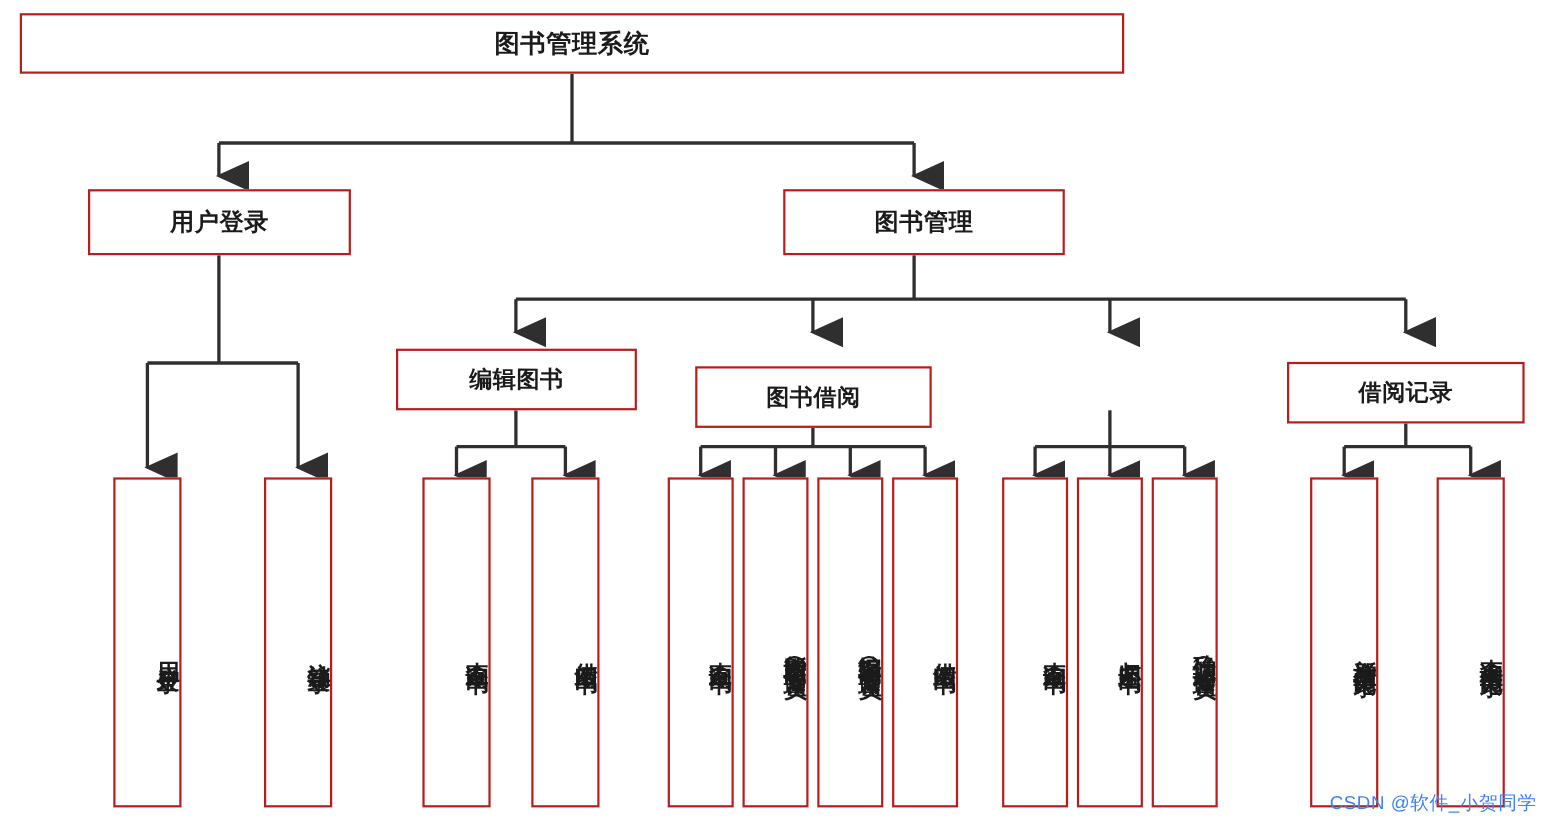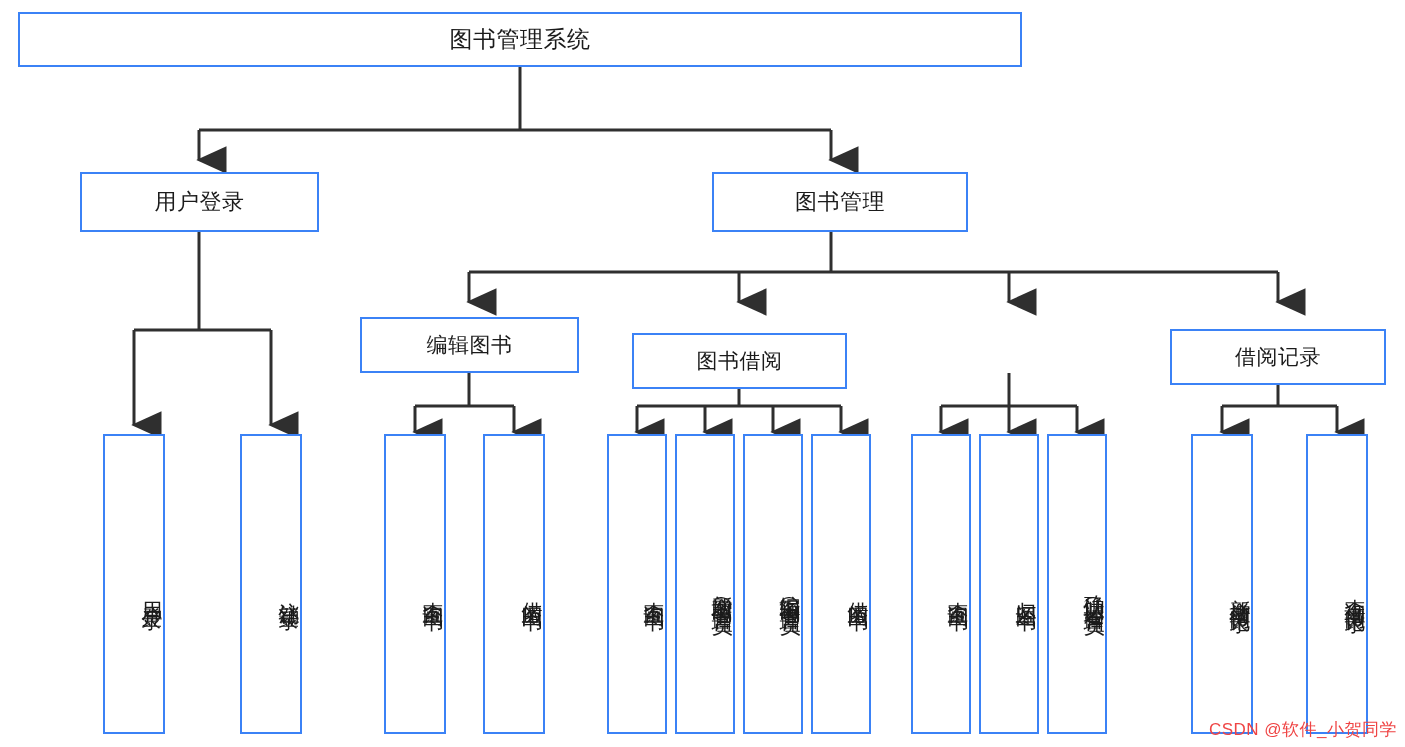--- a/index.html
+++ b/index.html
@@ -22,27 +22,28 @@
     position: absolute;
     left: 0;
     top: 0;
     width: 1405px;
     height: 747px;
     pointer-events: none;
   }
   .node {
     position: absolute;
     box-sizing: border-box;
-    border: 2px solid #3b82f6;
+    border: 2px solid #b91c1c;
     background: #ffffff;
     display: flex;
     align-items: center;
     justify-content: center;
     color: #1b1b1b;
     letter-spacing: 0.5px;
+    font-weight: bold;
   }
   .node.root {
     font-size: 23px;
   }
   .node.level2 {
     font-size: 22px;
   }
   .node.level3 {
     font-size: 21px;
   }
@@ -59,21 +60,21 @@
   .node.leaf .vtext {
     writing-mode: vertical-rl;
     text-orientation: upright;
     white-space: nowrap;
   }
   .watermark {
     position: absolute;
     right: 8px;
     bottom: 6px;
     font-size: 17px;
-    color: #ef4444;
+    color: #3b82f6;
     white-space: nowrap;
     letter-spacing: 0.5px;
   }
 </style>
 </head>
 <body>
 
 <div id="canvas">
 
   <svg id="edges" viewBox="0 0 1405 747" width="1405" height="747">

